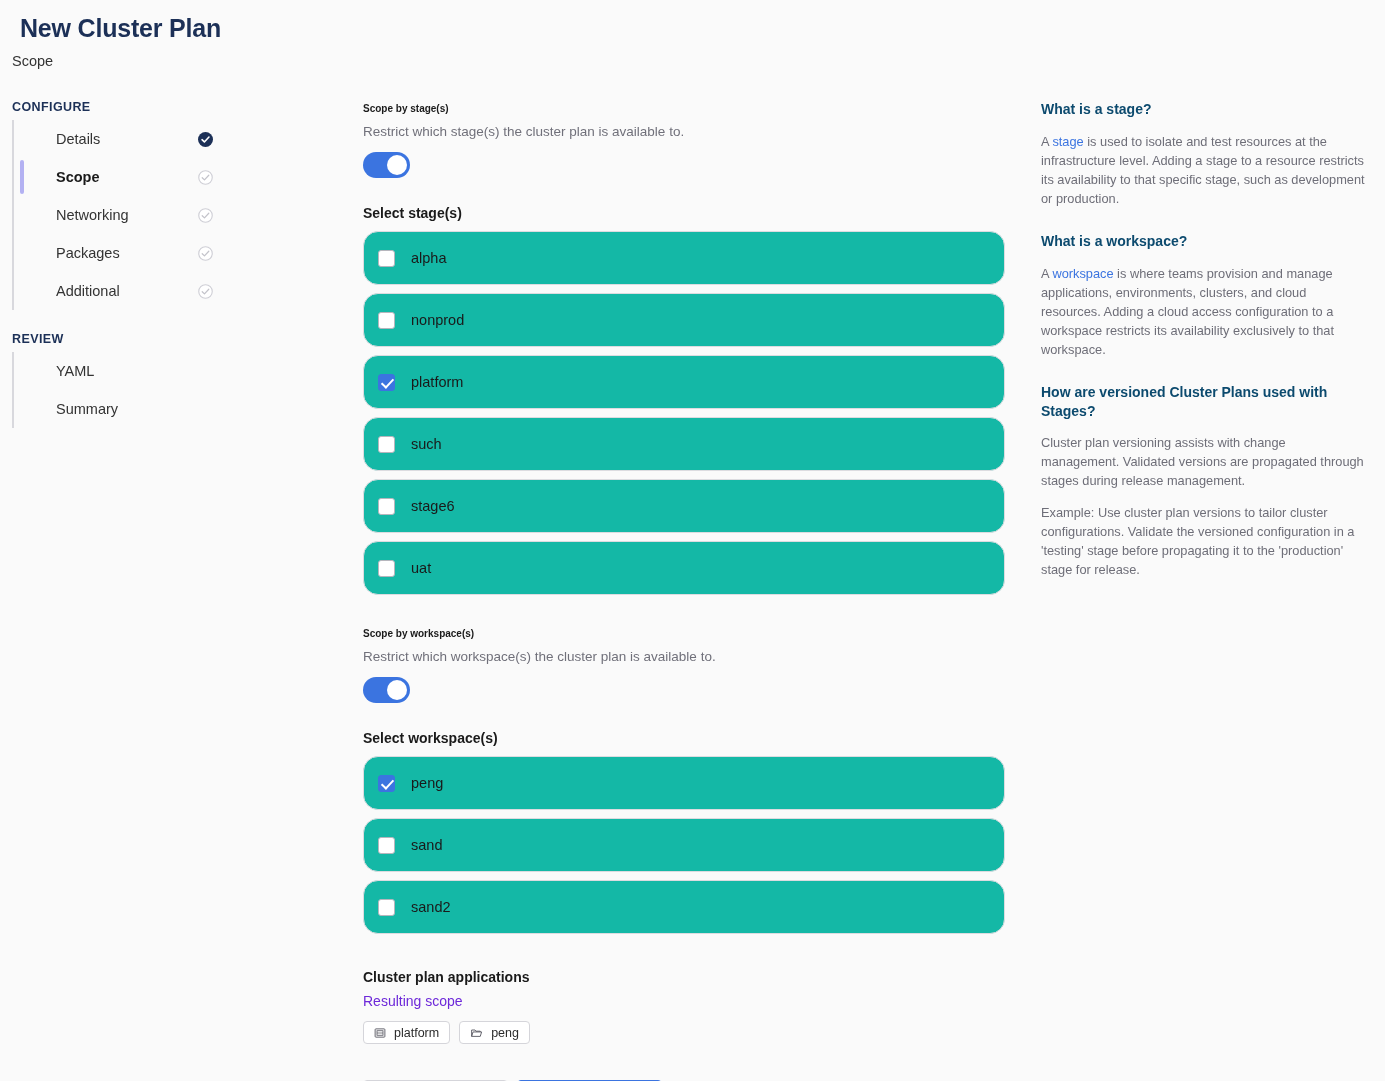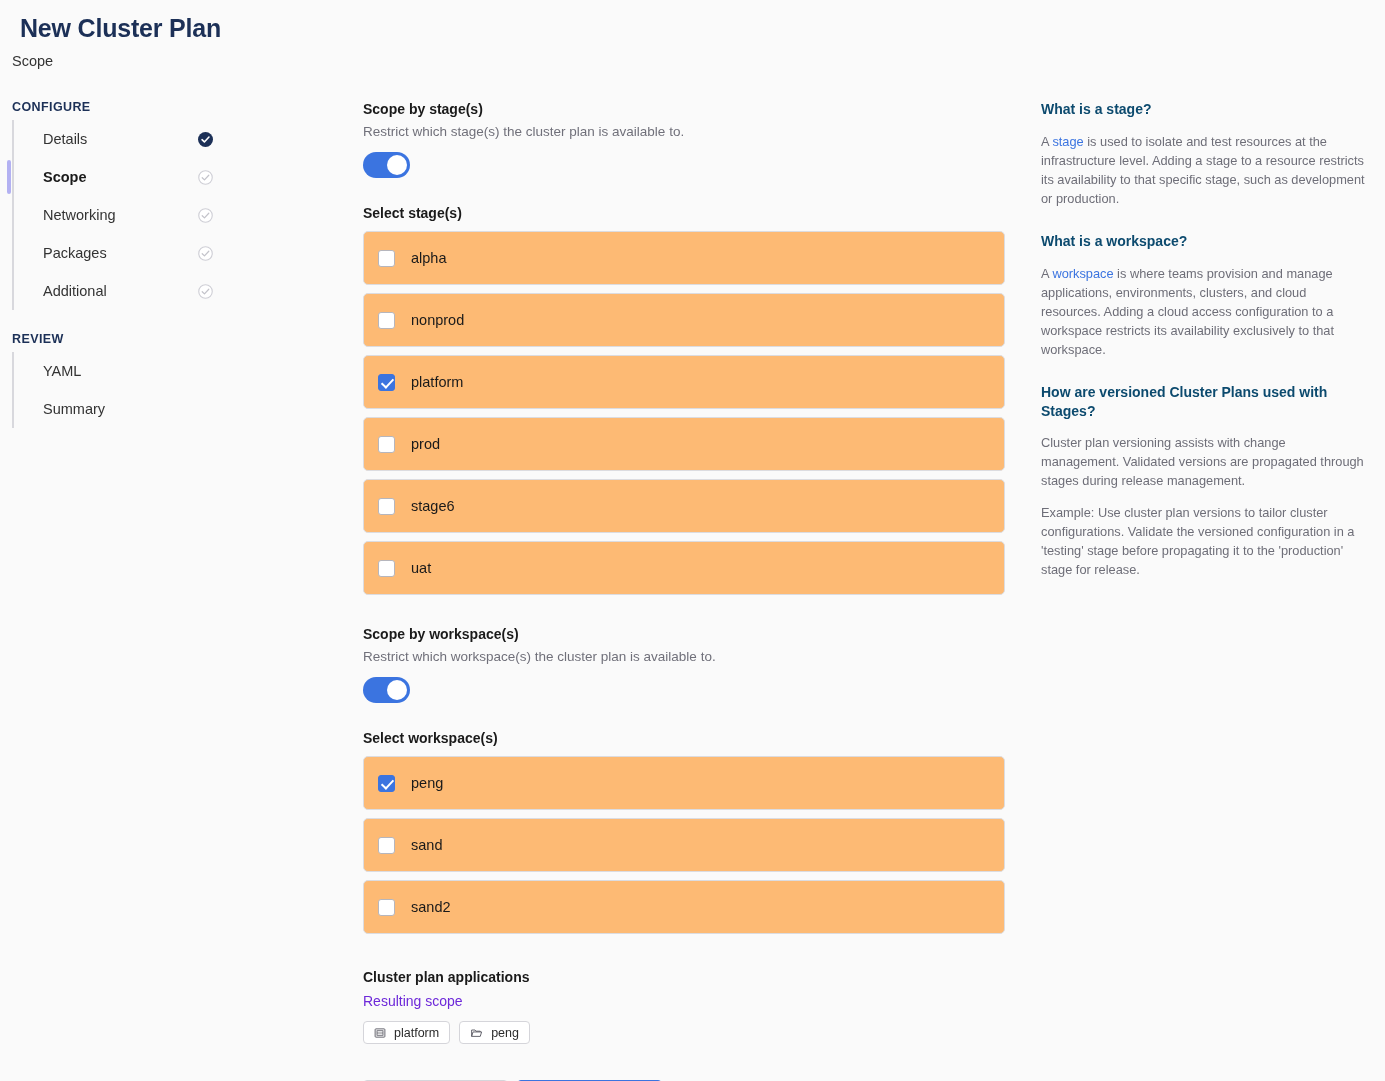--- a/index.html
+++ b/index.html
@@ -37,21 +37,21 @@
   
   .sidebar { position: absolute; left: 12px; top: 0; width: 215px; }
   .nav-group-title {
     font-size: 12.5px;
     font-weight: bold;
     color: #1c3057;
     letter-spacing: 0.4px;
     text-transform: uppercase;
     margin: 0 0 6px 0;
   }
-  .nav-list { position: relative; padding-left: 8px; margin-bottom: 22px; }
+  .nav-list { position: relative; padding-left: 21px; margin-bottom: 22px; }
   .nav-track {
     position: absolute; left: 0; top: 0; bottom: 0;
     width: 2px; background: #d8d8dd;
   }
   .nav-item {
     position: relative;
     display: flex; align-items: center; justify-content: space-between;
     height: 38px;
     padding: 0 14px 0 23px;
     font-size: 14.5px;
@@ -65,21 +65,21 @@
     background: #b3b1f2;
     display: none;
   }
   .nav-item.active .active-bar { display: block; }
   .nav-label { line-height: 18px; }
   .status-circle { width: 15px; height: 15px; flex: 0 0 15px; }
 
   
   .main { position: absolute; left: 363px; top: 0; width: 642px; }
   .field-label {
-    font-size: 14px;
+    font-size: 10px;
     font-weight: bold;
     color: #1a1a1a;
     line-height: 18px;
   }
   .field-desc {
     font-size: 13.5px;
     color: #70707a;
     margin-top: 5px;
     line-height: 18px;
   }
@@ -98,23 +98,23 @@
     width: 20px; height: 20px; border-radius: 50%;
     background: #ffffff;
   }
 
   
   .list-label {
     font-size: 14px; font-weight: bold; color: #1a1a1a;
     margin-top: 26px; margin-bottom: 9px; line-height: 18px;
   }
   .option-row {
-    background: #fdba74;
+    background: #14b8a6;
     border: 1px solid #dcdce0;
-    border-radius: 5px;
+    border-radius: 15px;
     height: 54px;
     display: flex; align-items: center;
     padding-left: 14px;
     margin-bottom: 8px;
     cursor: pointer;
   }
   .cbox {
     width: 17px; height: 17px; flex: 0 0 17px;
     border-radius: 3px;
     border: 1px solid #b6b6bd;
@@ -281,21 +281,21 @@
           <div class="option-row">
             <span class="cbox"></span>
             <span class="option-text">nonprod</span>
           </div>
           <div class="option-row">
             <span class="cbox checked"></span>
             <span class="option-text">platform</span>
           </div>
           <div class="option-row">
             <span class="cbox"></span>
-            <span class="option-text">prod</span>
+            <span class="option-text">such</span>
           </div>
           <div class="option-row">
             <span class="cbox"></span>
             <span class="option-text">stage6</span>
           </div>
           <div class="option-row">
             <span class="cbox"></span>
             <span class="option-text">uat</span>
           </div>
         </div>

